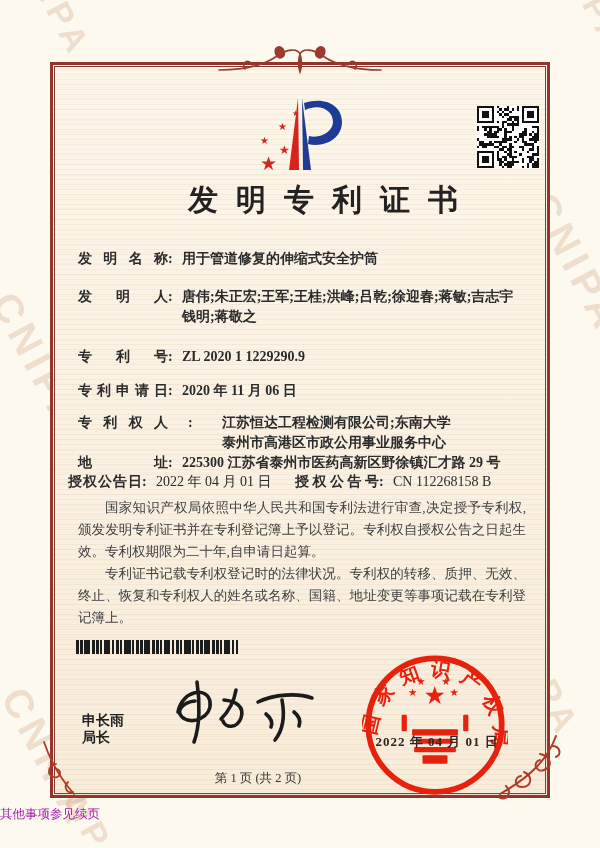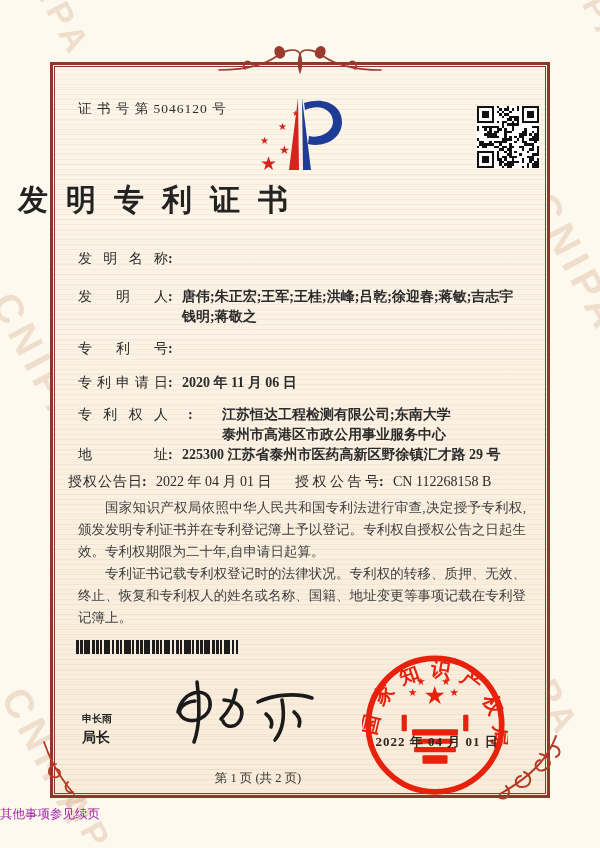--- a/index.html
+++ b/index.html
@@ -28,54 +28,54 @@
   .frame-inner{position:absolute;inset:1px;border:1px solid #8f372d;pointer-events:none;}
 
   .flourish-top{position:absolute;left:215px;top:44px;z-index:3;}
   .flourish-br{position:absolute;left:486px;top:732px;z-index:4;}
   .flourish-bl{position:absolute;left:38px;top:738px;z-index:4;transform:scaleX(-1);}
 
   
   .cert-no{position:absolute;left:78px;top:100px;font-size:13.5px;color:#2d2d2d;letter-spacing:1px;z-index:3;}
   .logo{position:absolute;left:252px;top:96px;z-index:3;}
   .qr{position:absolute;left:477px;top:106px;width:62px;height:62px;background:#fff;z-index:3;}
-  .title{position:absolute;left:0;top:180px;width:476px;text-align:left;font-size:30px;font-weight:600;
+  .title{position:absolute;left:0;top:180px;width:476px;text-align:right;font-size:30px;font-weight:600;
          color:#222;letter-spacing:18px;text-indent:18px;z-index:3;}
 
   
   .fields{position:absolute;left:78px;top:249px;width:452px;z-index:3;font-size:14px;color:#2b2b2b;}
   .frow{display:flex;line-height:20px;}
   .frow:nth-child(1){margin-bottom:18px;}
-  .frow:nth-child(2){margin-bottom:12px;}
+  .frow:nth-child(2){margin-bottom:20px;}
   .frow:nth-child(3){margin-bottom:14px;align-items:flex-end;}
   .frow:nth-child(4){margin-bottom:12px;}
   .frow:nth-child(5){margin-bottom:0px;gap:20px;}
   .frow:nth-child(6){margin-bottom:16px;}
-  .fl{width:90px;flex:0 0 90px;text-align:justify;text-align-last:justify;font-weight:400;}
+  .fl{width:90px;flex:0 0 90px;text-align:justify;text-align-last:justify;font-weight:700;}
   .colon{flex:0 0 14px;font-weight:600;}
   .fv{flex:1;white-space:pre-line;font-weight:600;}
   .grant{position:absolute;left:68px;top:472px;width:452px;display:flex;font-size:14px;color:#2b2b2b;z-index:3;line-height:20px;}
   .gpair1{display:flex;flex:0 0 227px;}
   .gpair2{display:flex;flex:1;}
 
   
   .paras{position:absolute;left:78px;top:497px;width:448px;z-index:3;font-size:13.5px;line-height:22px;
          color:#404040;text-align:justify;}
   .paras p{margin:0;text-indent:2em;}
 
   
   .barcode{position:absolute;left:76px;top:640px;width:162px;height:14px;z-index:3;
     background:
       repeating-linear-gradient(90deg,#1c1c1c 0 2px,transparent 2px 4px),
       repeating-linear-gradient(90deg,#1c1c1c 0 1px,transparent 1px 6px),
       repeating-linear-gradient(90deg,#1c1c1c 0 3px,transparent 3px 10px);}
 
   
   .sig-title{position:absolute;left:82px;top:688px;font-size:14px;color:#222;z-index:3;font-weight:600;margin-top:41px;}
-  .sig-name{position:absolute;left:82px;top:712px;font-size:10px;color:#222;z-index:3;font-weight:600;}
+  .sig-name{position:absolute;left:82px;top:712px;font-size:14px;color:#222;z-index:3;font-weight:600;}
   .sig-script{position:absolute;left:162px;top:672px;z-index:3;}
 
   
   .seal{position:absolute;left:362px;top:650px;width:146px;height:146px;z-index:5;}
   .seal-date{position:absolute;left:364px;top:733px;width:146px;text-align:center;font-size:13px;
              font-weight:700;color:#33231e;z-index:6;letter-spacing:1px;}
 
   .page-num{position:absolute;left:0;top:770px;width:516px;text-align:center;font-size:12.5px;color:#333;z-index:3;}
   .footer-note{position:absolute;left:0;top:806px;width:590px;text-align:left;font-size:12.5px;color:#a21caf;z-index:3;}
 </style>
@@ -119,21 +119,20 @@
   </svg>
 
   <svg class="flourish-bl" width="42" height="62" viewBox="0 0 42 62">
     <g fill="none" stroke="#b23a27" stroke-width="1.8" stroke-linecap="round">
       <path d="M36,4 C30,22 20,40 6,56"></path>
       <path d="M24,26 c8,2 10,11 2,13 c-6,2 -9,-7 -2,-8"></path>
       <path d="M12,44 c5,5 1,12 -5,10"></path>
     </g>
   </svg>
 
-  <div class="cert-no">证 书 号 第 5046120 号</div>
 
   <svg class="logo" width="96" height="80" viewBox="0 0 96 80">
     <polygon points="46,2 47,74 37,74" fill="#d6241c"></polygon>
     <polygon points="50,2 59,74 51,74" fill="#1e3c96"></polygon>
     <path d="M52,7 C74,0 90,10 90,26 C90,43 72,52 56,48 L57,40 C69,43 81,35 81,26 C81,14 68,7 53,14 Z" fill="#1e3c96"></path>
     <text x="8" y="74" font-size="19" fill="#d6241c">★</text>
     <text x="27" y="58" font-size="12" fill="#d6241c">★</text>
     <text x="8" y="48" font-size="10" fill="#d6241c">★</text>
     <text x="26" y="34" font-size="10" fill="#d6241c">★</text>
     <text x="40" y="20" font-size="8" fill="#d6241c">★</text>
@@ -359,30 +358,32 @@
         <rect x="2" y="20" width="3" height="3" fill="#111"></rect>
       </svg>
   </div>
 
   <div class="title">发明专利证书</div>
 
   <div class="fields">
     <div class="frow">
       <span class="fl">发明名称</span>
         <span class="colon">:</span>
+        <span class="fv">用于管道修复的伸缩式安全护筒</span>
     </div>
     <div class="frow">
       <span class="fl">发明人</span>
         <span class="colon">:</span>
         <span class="fv">唐伟;朱正宏;王军;王桂;洪峰;吕乾;徐迎春;蒋敏;吉志宇
 钱明;蒋敬之</span>
     </div>
     <div class="frow">
       <span class="fl">专利号</span>
         <span class="colon">:</span>
+        <span class="fv">ZL 2020 1 1229290.9</span>
     </div>
     <div class="frow">
       <span class="fl">专利申请日</span>
         <span class="colon">:</span>
         <span class="fv">2020 年 11 月 06 日</span>
     </div>
     <div class="frow">
       <span class="fl">专利权人</span>
         <span class="colon">:</span>
         <span class="fv">江苏恒达工程检测有限公司;东南大学

